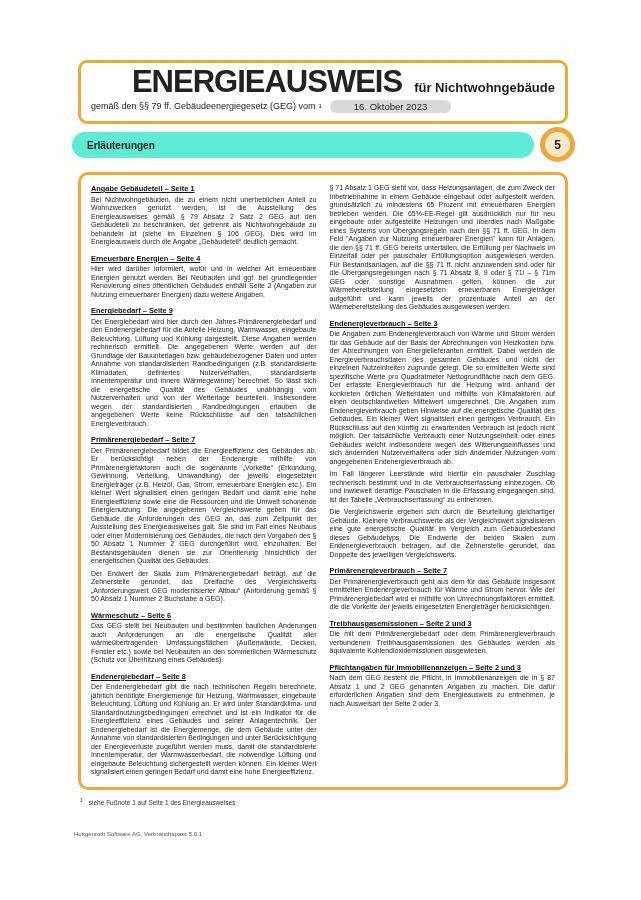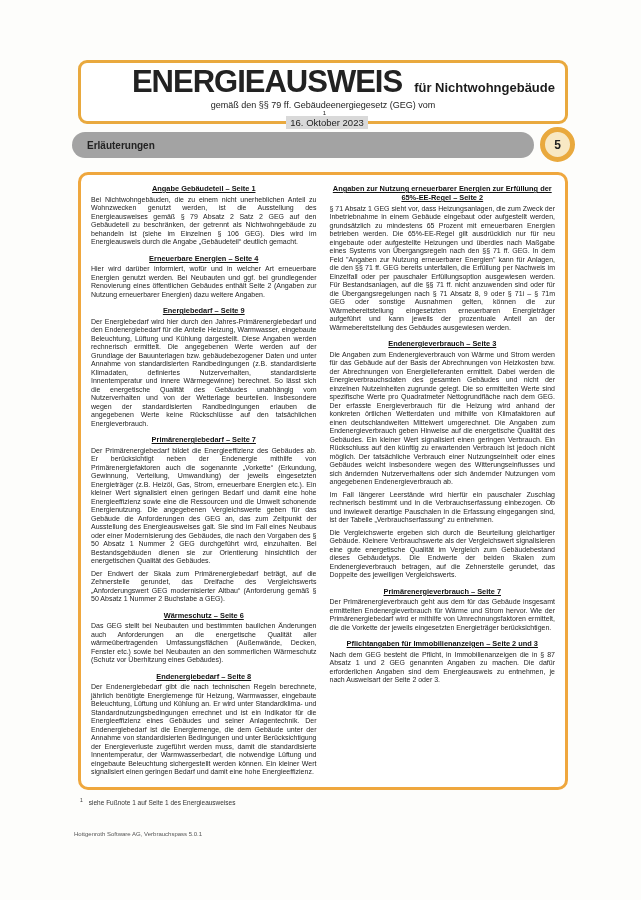--- a/index.html
+++ b/index.html
@@ -22,34 +22,35 @@
     padding:3px 10px 0 10px;
   }
   .title-line { display:flex; align-items:baseline; gap:12px;justify-content:flex-end; }
   .main-title {
     font-size:31px; font-weight:bold; letter-spacing:-1px;
     line-height:1.05; color:#222; white-space:nowrap;
   }
   .title-sub { font-size:13px; font-weight:bold; white-space:nowrap; }
   .subtitle-line {
     font-size:9px; margin-top:1px;
-    display:flex; align-items:center; white-space:nowrap;flex-direction:column;
+    display:flex; align-items:center; white-space:nowrap;
   }
   .subtitle-line sup { font-size:6px; margin-left:3px; }
   .date-field {
     background:#d9d9d9; color:#222;
-    padding:1px 4px; margin-left:8px;
+    padding:1px 24px; margin-left:8px;
     font-size:9.5px;
+    border-radius:6px;
   }
 
   
   .section-band {
     position:absolute; left:72px; top:132px;
     width:462px; height:26px;
-    background:#a3a3a3; border-radius:13px;
+    background:#5eead4; border-radius:13px;
     display:flex; align-items:center;
     padding-left:15px; box-sizing:border-box;
     font-weight:bold; font-size:10px; color:#222;
   }
   .page-circle {
     position:absolute; left:540px; top:127px;
     width:25px; height:25px;
     border:5px solid #e9a93e; border-radius:50%;
     background:#f8e8c4;
     display:flex; align-items:center; justify-content:center;
@@ -66,21 +67,20 @@
     padding:9px 10px;
     display:flex; gap:13px;
     overflow:hidden;
   }
   .col { flex:1; min-width:0; }
   .section h3 {
     font-size:7.4px; font-weight:bold;
     text-decoration:underline;
     margin:7px 0 2.5px 0; line-height:9px;
     color:#111;
-    text-align:center;
   }
   .col .section:first-child h3 { margin-top:0; }
   .section p {
     font-size:7px; line-height:8.5px;
     text-align:justify;
     margin:0 0 4px 0;
     color:#1d1d1d;
   }
 
   
@@ -141,32 +141,35 @@
       <p>Das GEG stellt bei Neubauten und bestimmten baulichen Änderungen auch Anforderungen an die energetische Qualität aller wärmeübertragenden Umfassungsflächen (Außenwände, Decken, Fenster etc.) sowie bei Neubauten an den sommerlichen Wärmeschutz (Schutz vor Überhitzung eines Gebäudes).</p>
     </div>
     <div class="section">
       <h3>Endenergiebedarf – Seite 8</h3>
       <p>Der Endenergiebedarf gibt die nach technischen Regeln berechnete, jährlich benötigte Energiemenge für Heizung, Warmwasser, eingebaute Beleuchtung, Lüftung und Kühlung an. Er wird unter Standardklima- und Standardnutzungsbedingungen errechnet und ist ein Indikator für die Energieeffizienz eines Gebäudes und seiner Anlagentechnik. Der Endenergiebedarf ist die Energiemenge, die dem Gebäude unter der Annahme von standardisierten Bedingungen und unter Berücksichtigung der Energieverluste zugeführt werden muss, damit die standardisierte Innentemperatur, der Warmwasserbedarf, die notwendige Lüftung und eingebaute Beleuchtung sichergestellt werden können. Ein kleiner Wert signalisiert einen geringen Bedarf und damit eine hohe Energieeffizienz.</p>
     </div>
   </div>
 
   <div class="col">
     <div class="section">
-      <h3>Angaben zur Nutzung erneuerbarer Energien zur Erfüllung der 65%-EE-Regel – Seite 2</h3>
       <p>§ 71 Absatz 1 GEG sieht vor, dass Heizungsanlagen, die zum Zweck der Inbetriebnahme in einem Gebäude eingebaut oder aufgestellt werden, grundsätzlich zu mindestens 65 Prozent mit erneuerbaren Energien betrieben werden. Die 65%-EE-Regel gilt ausdrücklich nur für neu eingebaute oder aufgestellte Heizungen und überdies nach Maßgabe eines Systems von Übergangsregeln nach den §§ 71 ff. GEG. In dem Feld "Angaben zur Nutzung erneuerbarer Energien" kann für Anlagen, die den §§ 71 ff. GEG bereits unterfallen, die Erfüllung per Nachweis im Einzelfall oder per pauschaler Erfüllungsoption ausgewiesen werden. Für Bestandsanlagen, auf die §§ 71 ff. nicht anzuwenden sind oder für die Übergangsregelungen nach § 71 Absatz 8, 9 oder § 71i – § 71m GEG oder sonstige Ausnahmen gelten, können die zur Wärmebereitstellung eingesetzten erneuerbaren Energieträger aufgeführt und kann jeweils der prozentuale Anteil an der Wärmebereitstellung des Gebäudes ausgewiesen werden.</p>
     </div>
     <div class="section">
       <h3>Endenergieverbrauch – Seite 3</h3>
       <p>Die Angaben zum Endenergieverbrauch von Wärme und Strom werden für das Gebäude auf der Basis der Abrechnungen von Heizkosten bzw. der Abrechnungen von Energielieferanten ermittelt. Dabei werden die Energieverbrauchsdaten des gesamten Gebäudes und nicht der einzelnen Nutzeinheiten zugrunde gelegt. Die so ermittelten Werte sind spezifische Werte pro Quadratmeter Nettogrundfläche nach dem GEG. Der erfasste Energieverbrauch für die Heizung wird anhand der konkreten örtlichen Wetterdaten und mithilfe von Klimafaktoren auf einen deutschlandweiten Mittelwert umgerechnet. Die Angaben zum Endenergieverbrauch geben Hinweise auf die energetische Qualität des Gebäudes. Ein kleiner Wert signalisiert einen geringen Verbrauch. Ein Rückschluss auf den künftig zu erwartenden Verbrauch ist jedoch nicht möglich. Der tatsächliche Verbrauch einer Nutzungseinheit oder eines Gebäudes weicht insbesondere wegen des Witterungseinflusses und sich ändernden Nutzerverhaltens oder sich ändernder Nutzungen vom angegebenen Endenergieverbrauch ab.</p>
       <p>Im Fall längerer Leerstände wird hierfür ein pauschaler Zuschlag rechnerisch bestimmt und in die Verbrauchserfassung einbezogen. Ob und inwieweit derartige Pauschalen in die Erfassung eingegangen sind, ist der Tabelle „Verbrauchserfassung“ zu entnehmen.</p>
       <p>Die Vergleichswerte ergeben sich durch die Beurteilung gleichartiger Gebäude. Kleinere Verbrauchswerte als der Vergleichswert signalisieren eine gute energetische Qualität im Vergleich zum Gebäudebestand dieses Gebäudetyps. Die Endwerte der beiden Skalen zum Endenergieverbrauch betragen, auf die Zehnerstelle gerundet, das Doppelte des jeweiligen Vergleichswerts.</p>
     </div>
     <div class="section">
       <h3>Primärenergieverbrauch – Seite 7</h3>
       <p>Der Primärenergieverbrauch geht aus dem für das Gebäude insgesamt ermittelten Endenergieverbrauch für Wärme und Strom hervor. Wie der Primärenergiebedarf wird er mithilfe von Umrechnungsfaktoren ermittelt, die die Vorkette der jeweils eingesetzten Energieträger berücksichtigen.</p>
+    </div>
+    <div class="section">
+      <h3>Treibhausgasemissionen – Seite 2 und 3</h3>
+      <p>Die mit dem Primärenergiebedarf oder dem Primärenergieverbrauch verbundenen Treibhausgasemissionen des Gebäudes werden als äquivalente Kohlendioxidemissionen ausgewiesen.</p>
     </div>
     <div class="section">
       <h3>Pflichtangaben für Immobilienanzeigen – Seite 2 und 3</h3>
       <p>Nach dem GEG besteht die Pflicht, in Immobilienanzeigen die in § 87 Absatz 1 und 2 GEG genannten Angaben zu machen. Die dafür erforderlichen Angaben sind dem Energieausweis zu entnehmen, je nach Ausweisart der Seite 2 oder 3.</p>
     </div>
   </div>
 
 </div>
 
 <div class="footnote">

